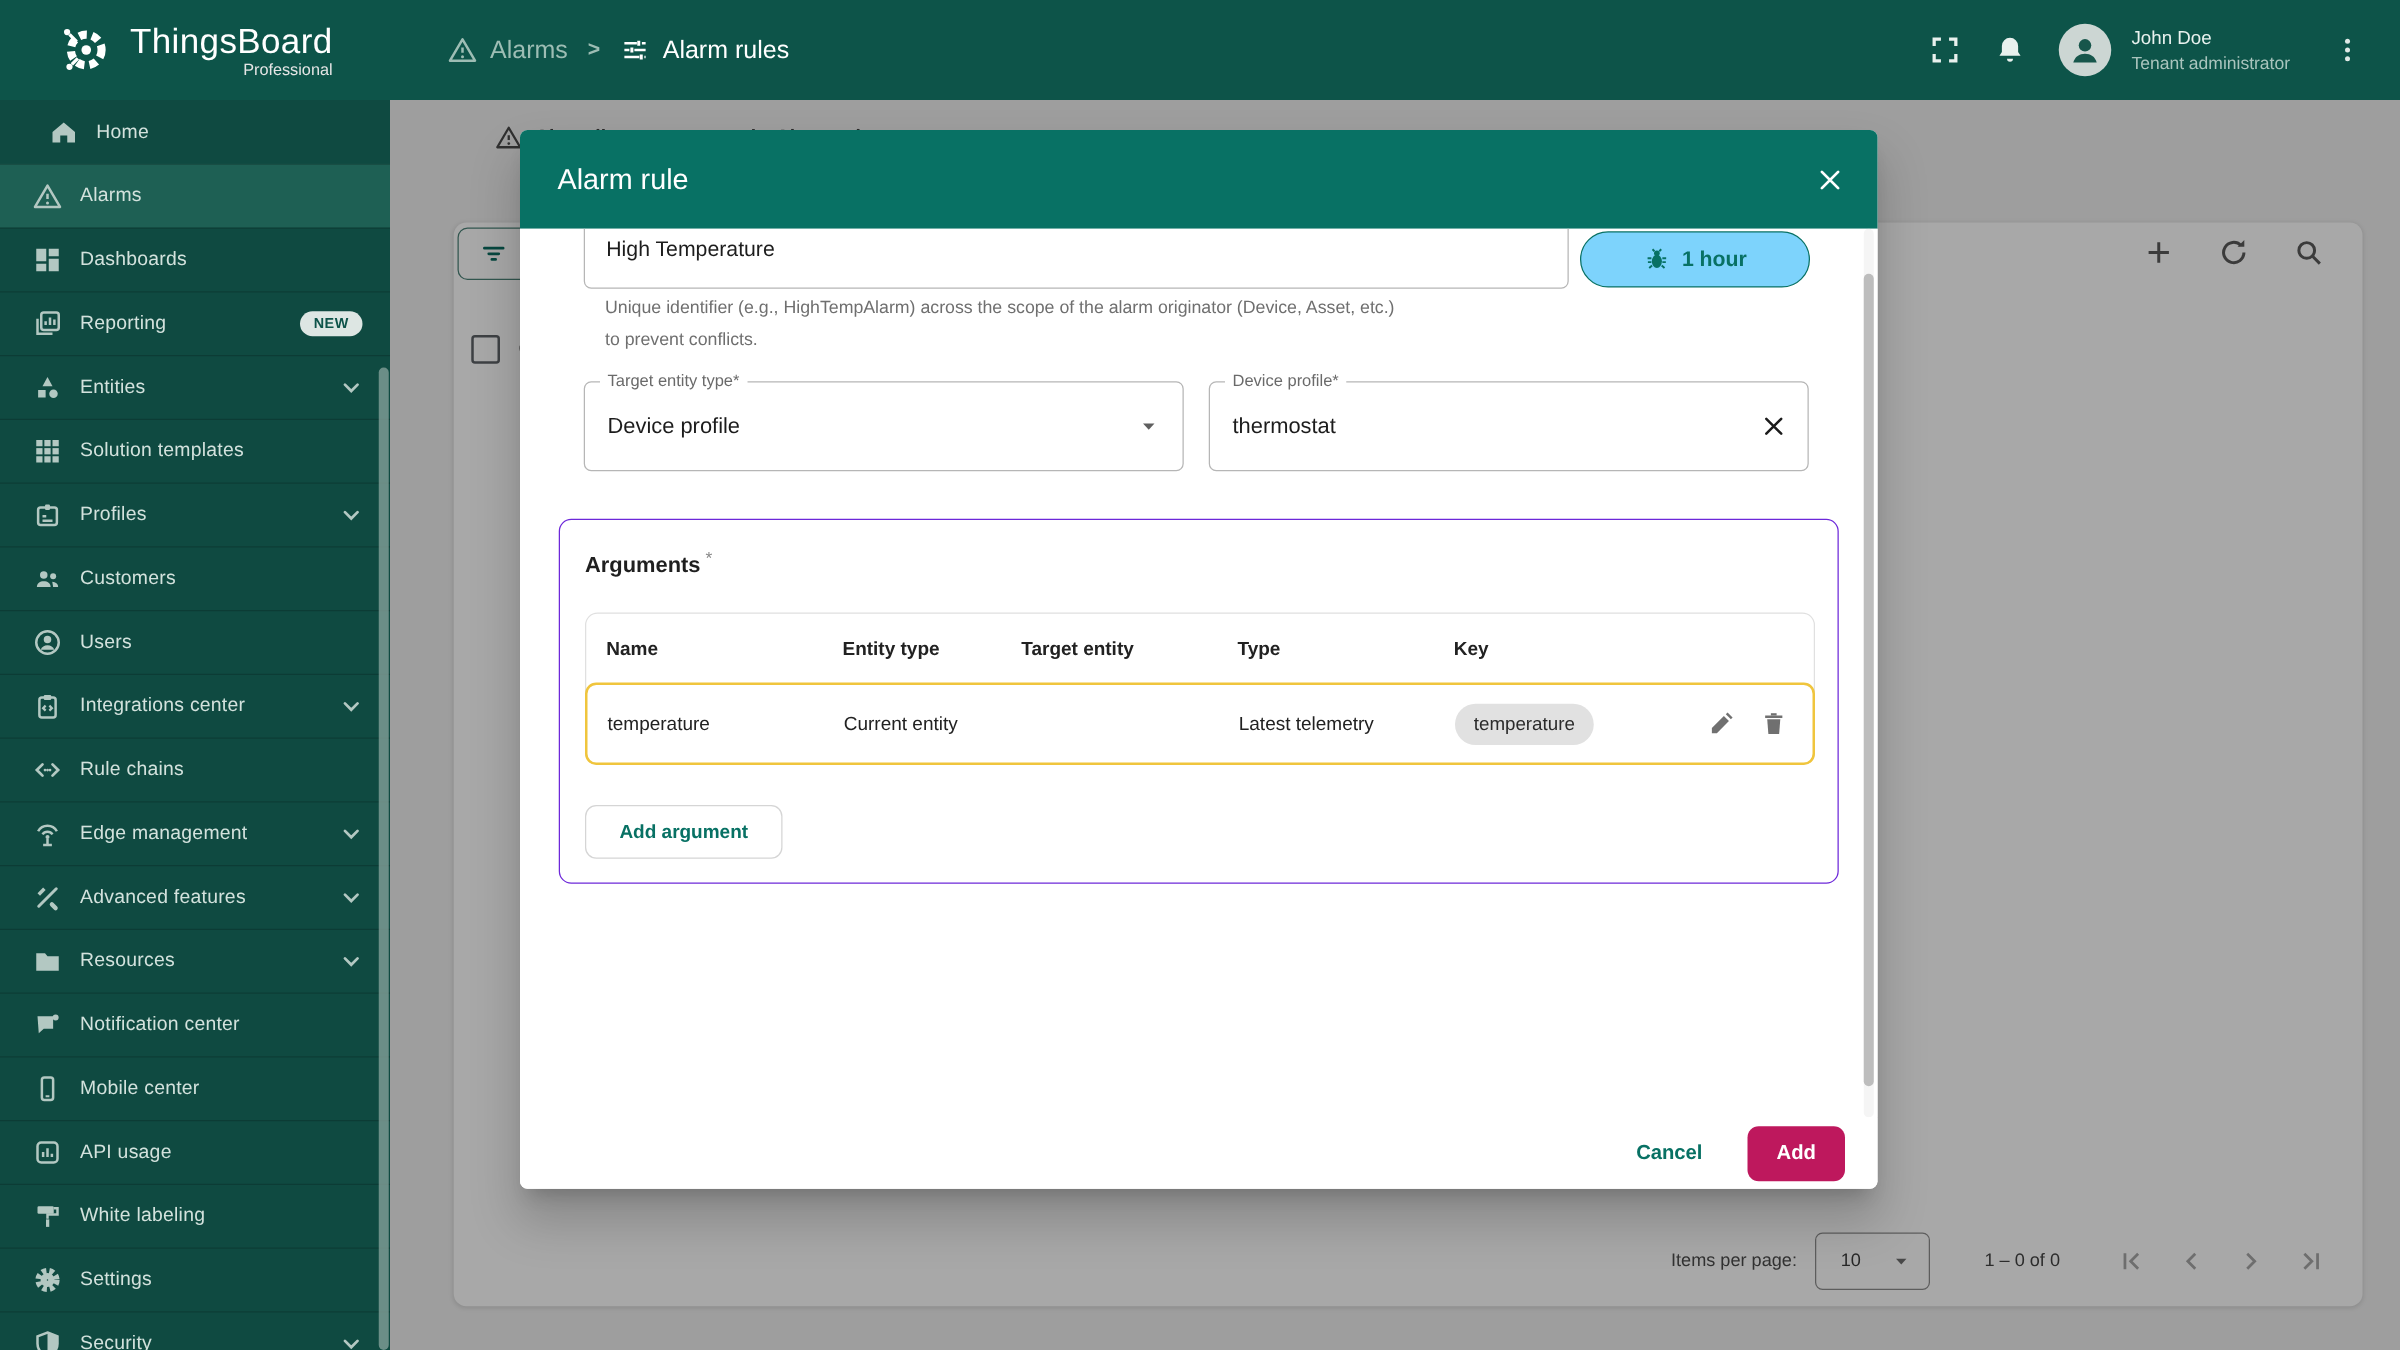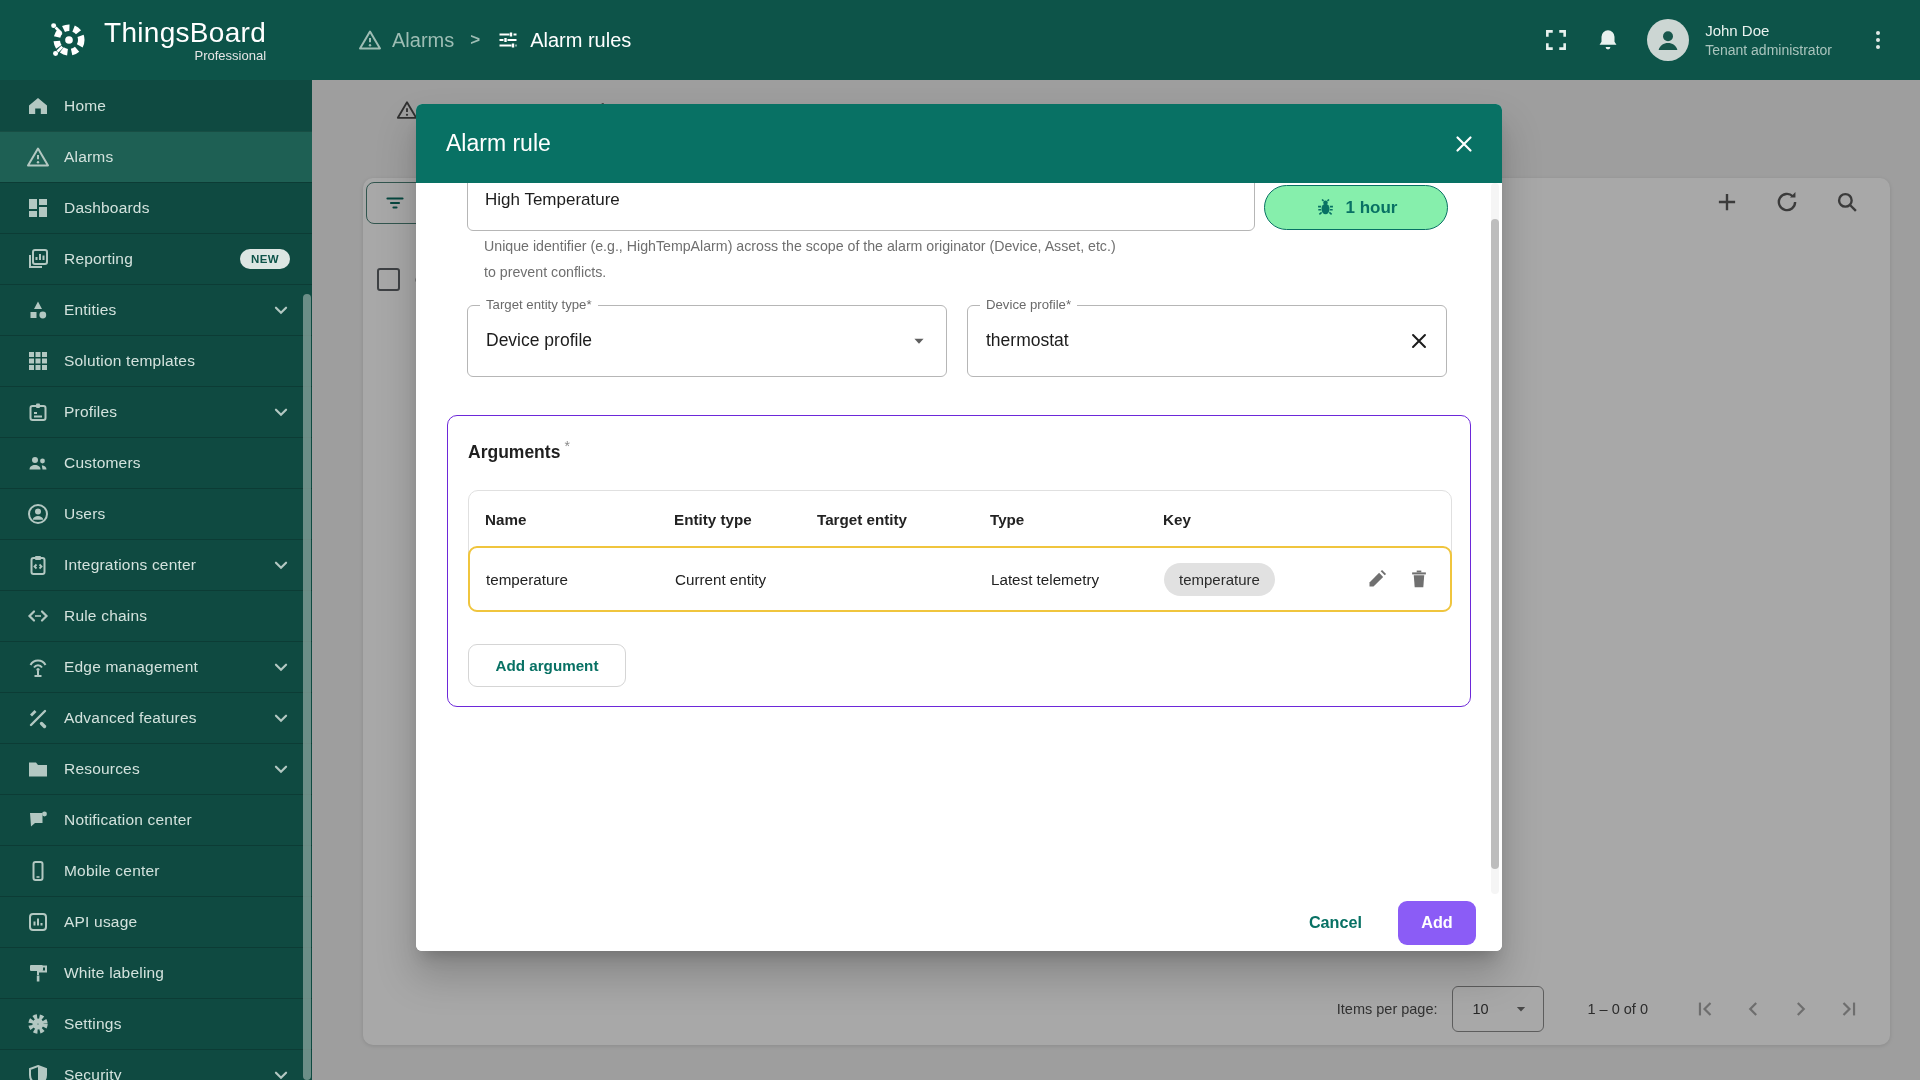--- a/index.html
+++ b/index.html
@@ -36,21 +36,21 @@
 
   
   .sidebar{
     position:absolute; left:0; top:80px; width:312px; height:1000px;
     background:#0f4a41; z-index:25; overflow:hidden;
   }
   .nav-item{
     height:51px; display:flex; align-items:center; padding:0 18px 0 26px;
     border-top:1px solid rgba(0,0,0,.18); cursor:pointer; position:relative;
   }
-  .nav-item:first-child{ border-top:none; }
+  .nav-item:first-child{ border-top:none;margin-left:13px; }
   .nav-item.active{ background:#1e6054; }
   .nav-icon{ width:24px; height:24px; color:#b3c8c2; flex:0 0 24px; }
   .nav-label{ color:#d3e2dd; font-size:15.5px; font-weight:500; margin-left:14px; letter-spacing:.2px;}
   .nav-badge{
     position:absolute; right:22px; background:#dde6e3; color:#0d5349;
     font-size:11.5px; font-weight:700; padding:4px 11px; border-radius:11px; letter-spacing:.4px;
   }
   .nav-chevron{ position:absolute; right:20px; color:#b3c8c2; }
   .sidebar-scroll{
     position:absolute; right:1px; top:214px; width:8px; height:786px;
@@ -112,21 +112,21 @@
   .dlg-close{ margin-left:auto; color:#fff; background:none; border:none; cursor:pointer; }
   .dlg-body{ position:relative; flex:1; overflow:hidden; background:#fff; }
 
   .name-input{
     position:absolute; left:51px; top:-14px; width:788px; height:62px;
     border:1.4px solid #b6b6b6; border-radius:6px; padding:20px 0 0 17px;
     font-size:17px; color:#1d1d1d;
   }
   .debug-pill{
     position:absolute; left:848px; top:2px; width:184px; height:45px;
-    border:1.6px solid #087164; border-radius:23px; background:#86efac;
+    border:1.6px solid #087164; border-radius:23px; background:#7dd3fc;
     display:flex; align-items:center; justify-content:center; gap:10px;
     color:#087164; font-size:17px; font-weight:700; cursor:pointer;
   }
   .helper{ position:absolute; left:68px; top:50px; font-size:14.2px; color:#6f6f6f; line-height:26px;}
 
   .field{
     position:absolute; top:122px; height:72px; border:1.4px solid #b6b6b6; border-radius:6px;
     background:#fff;
   }
   .field-1{ left:51px; width:480px; }
@@ -179,21 +179,21 @@
   .dlg-scroll-track{ position:absolute; right:3px; top:0; bottom:0; width:8px; background:#f5f5f5; border-radius:4px;}
   .dlg-scroll-thumb{ position:absolute; right:3px; top:36px; height:650px; width:8px; background:#bdbdbd; border-radius:4px;}
 
   .dlg-footer{
     height:57px; flex:0 0 57px; background:#fff; border-radius:0 0 6px 6px;
     display:flex; align-items:center; justify-content:flex-end; gap:36px; padding-right:26px;
     position:relative; z-index:2;
   }
   .cancel-btn{ background:none; border:none; color:#087164; font-size:16.2px; font-weight:600; font-family:inherit; cursor:pointer;}
   .add-btn{
-    width:78px; height:44px; background:#8b5cf6; color:#fff; border:none; border-radius:9px;
+    width:78px; height:44px; background:#be185d; color:#fff; border:none; border-radius:9px;
     font-size:16.2px; font-weight:600; font-family:inherit; cursor:pointer;
   }
 </style>
 </head>
 <body>
 
 <svg width="0" height="0" style="position:absolute">
   <defs>
     <symbol id="i-home" viewBox="0 0 24 24">
         <path d="M3 11.5 12 4l9 7.5V20h-6.2v-5.6H9.2V20H3z" fill="currentColor"></path>

